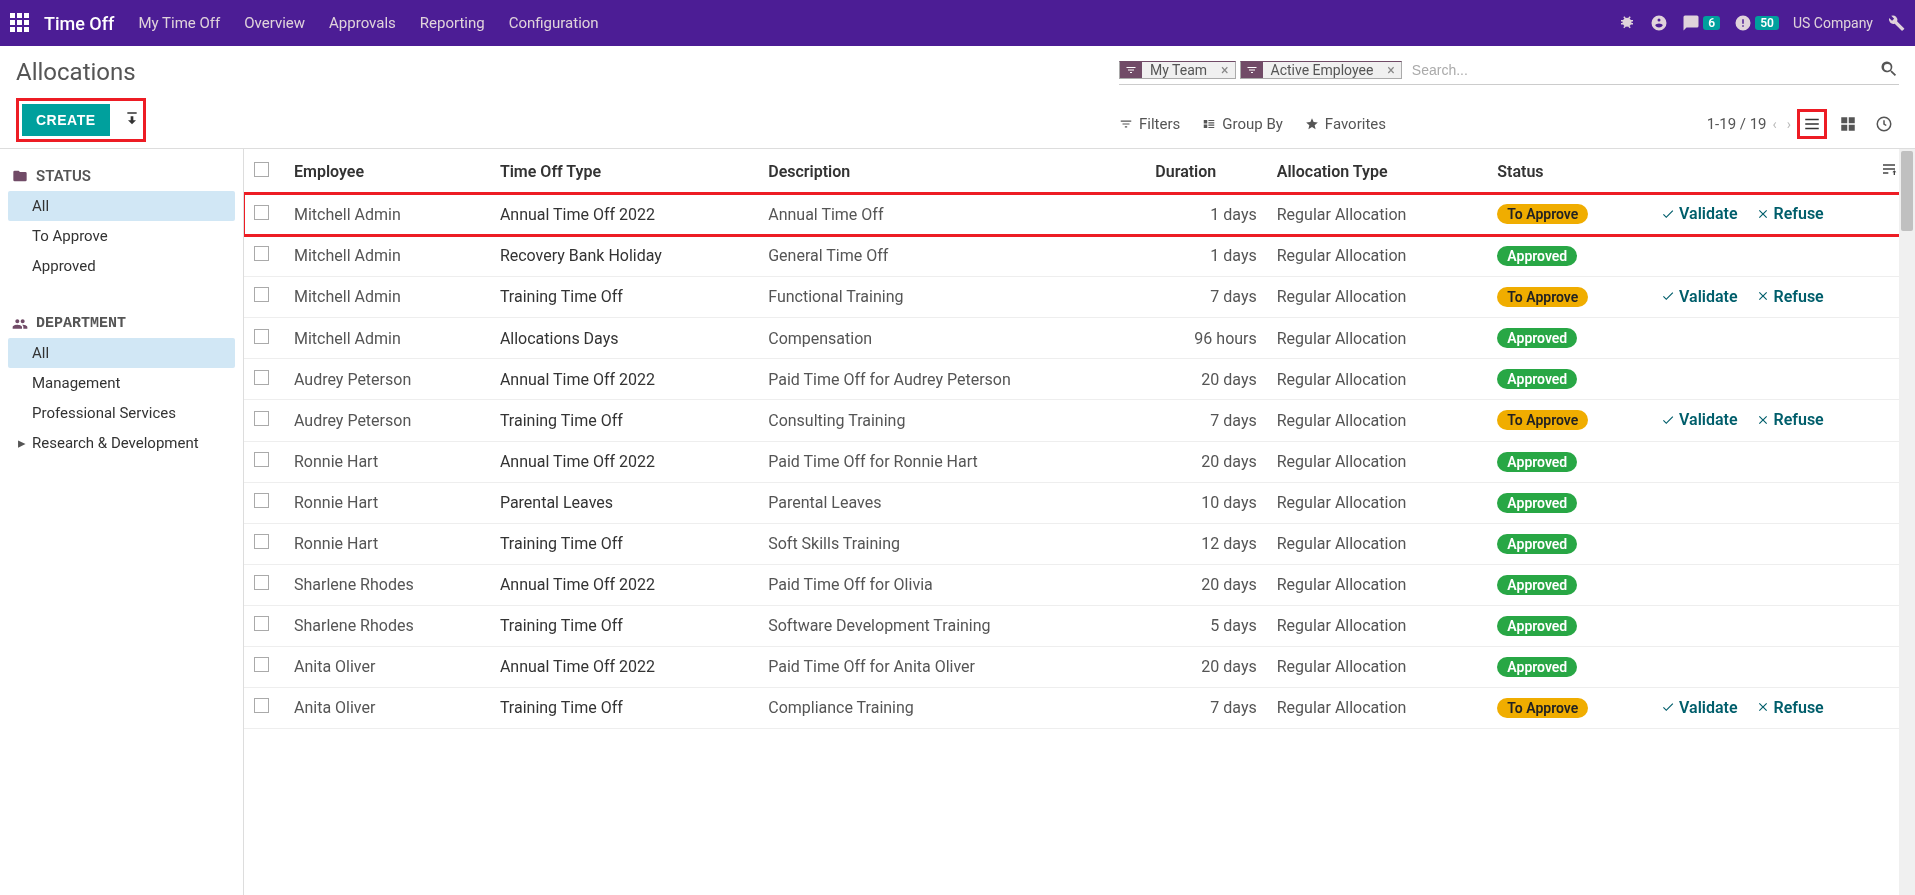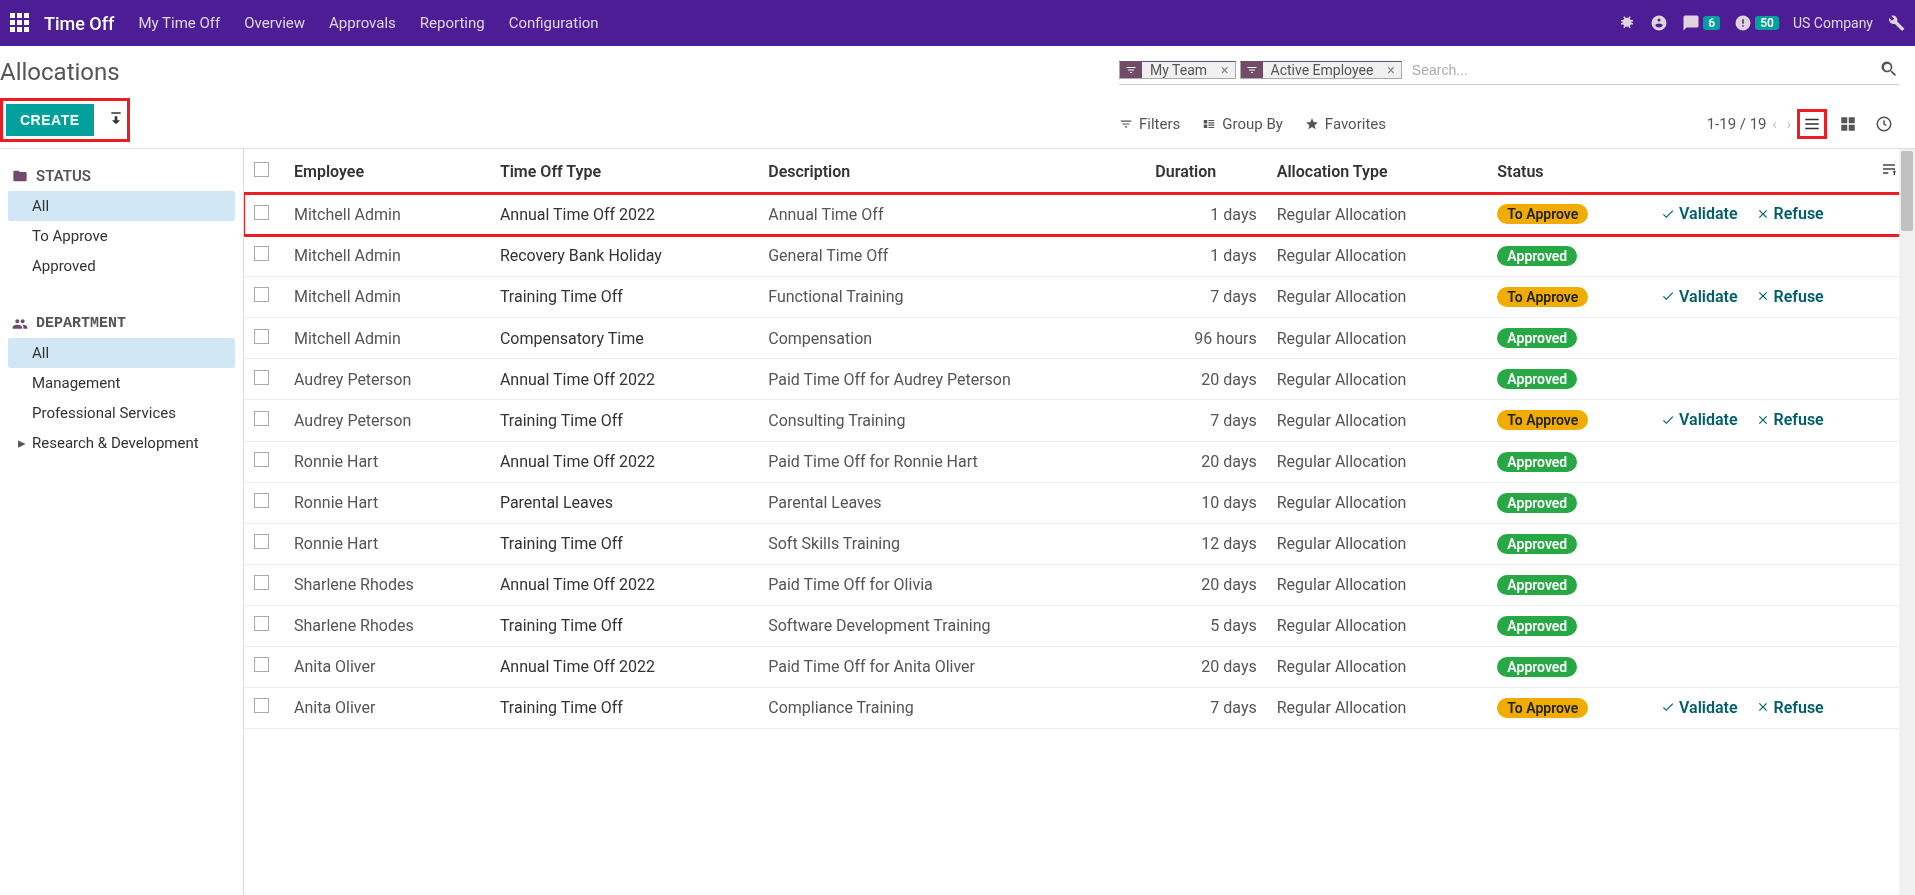--- a/index.html
+++ b/index.html
@@ -11,21 +11,21 @@
 .topbar .nav-item { color: #e0d3db; margin-right: 24px; font-size: 15px; cursor:pointer; text-decoration:none;}
 .topbar .spacer { flex: 1; }
 .topbar .right-item { display:flex; align-items:center; margin-left: 14px; cursor:pointer; color:#e0d3db;}
 .topbar .badge { background:#00A09D; color:#fff; font-size:12px; padding:0 5px; border-radius:3px; margin-left:3px; font-weight:600;}
 .topbar .avatar { width:26px; height:26px; border-radius:50%; background: linear-gradient(135deg,#d4a574,#b8844a); margin-right:6px; position:relative; overflow:hidden;}
 .topbar .avatar::after{content:"";position:absolute;width:12px;height:12px;background:#7a5d3e;border-radius:50%;top:4px;left:7px;}
 .topbar .avatar::before{content:"";position:absolute;width:20px;height:14px;background:#7a5d3e;border-radius:50% 50% 0 0;top:14px;left:3px;}
 .topbar .user-name { color:#fff; font-size:15px;}
 .topbar svg{fill:#e0d3db;}
 
-.controlbar { display:flex; align-items:flex-start; padding: 12px 16px 0 0; }
+.controlbar { display:flex; align-items:flex-start; padding: 12px 16px 0 16px; }
 .controlbar .left { flex: 0 0 auto; }
 .controlbar .page-title { font-size: 24px; color:#555; margin-bottom: 12px; }
 .create-btn { background:#00A09D; color:#fff; border:none; padding:8px 14px; font-weight:700; font-size:14px; cursor:pointer; letter-spacing:0.5px;}
 .create-wrap{ display:flex; align-items:center; gap: 14px; border:3px solid #ed1c24; padding:3px; display:inline-flex;}
 .import-icon{ color:#333; cursor:pointer;}
 
 .controlbar .right { flex:1; display:flex; flex-direction:column; align-items:flex-end; }
 .searchline { display:flex; align-items:center; width: 780px; border-bottom:1px solid #ccc; padding-bottom:2px;}
 .facet { display:flex; align-items:center; background:#f0f0f0; border:1px solid #aaa; border-top-color:#714B67; margin-right:4px; height:18px;}
 .facet .facet-icon{ background:#714B67; color:#fff; width:22px; height:100%; display:flex; align-items:center; justify-content:center;}
@@ -289,21 +289,21 @@
                   <path d="M9 16.17L4.83 12l-1.42 1.41L9 19 21 7l-1.41-1.41z"></path>
                 </svg>Validate</span>
        <span class="row-action"><svg width="14" height="14" viewBox="0 0 24 24" fill="#005e6b">
                   <path d="M19 6.41L17.59 5 12 10.59 6.41 5 5 6.41 10.59 12 5 17.59 6.41 19 12 13.41 17.59 19 19 17.59 13.41 12z"></path>
                 </svg>Refuse</span></td>
     <td></td>
           </tr>
           <tr>
     <td><span class="checkbox"></span></td>
     <td>Mitchell Admin</td>
-    <td class="bold">Compensatory Time</td>
+    <td class="bold">Allocations Days</td>
     <td>Compensation</td>
     <td class="dur">96 hours</td>
     <td>Regular Allocation</td>
     <td><span class="status-pill status-approved">Approved</span></td>
     <td></td>
     <td></td>
           </tr>
           <tr>
     <td><span class="checkbox"></span></td>
     <td>Audrey Peterson</td>

